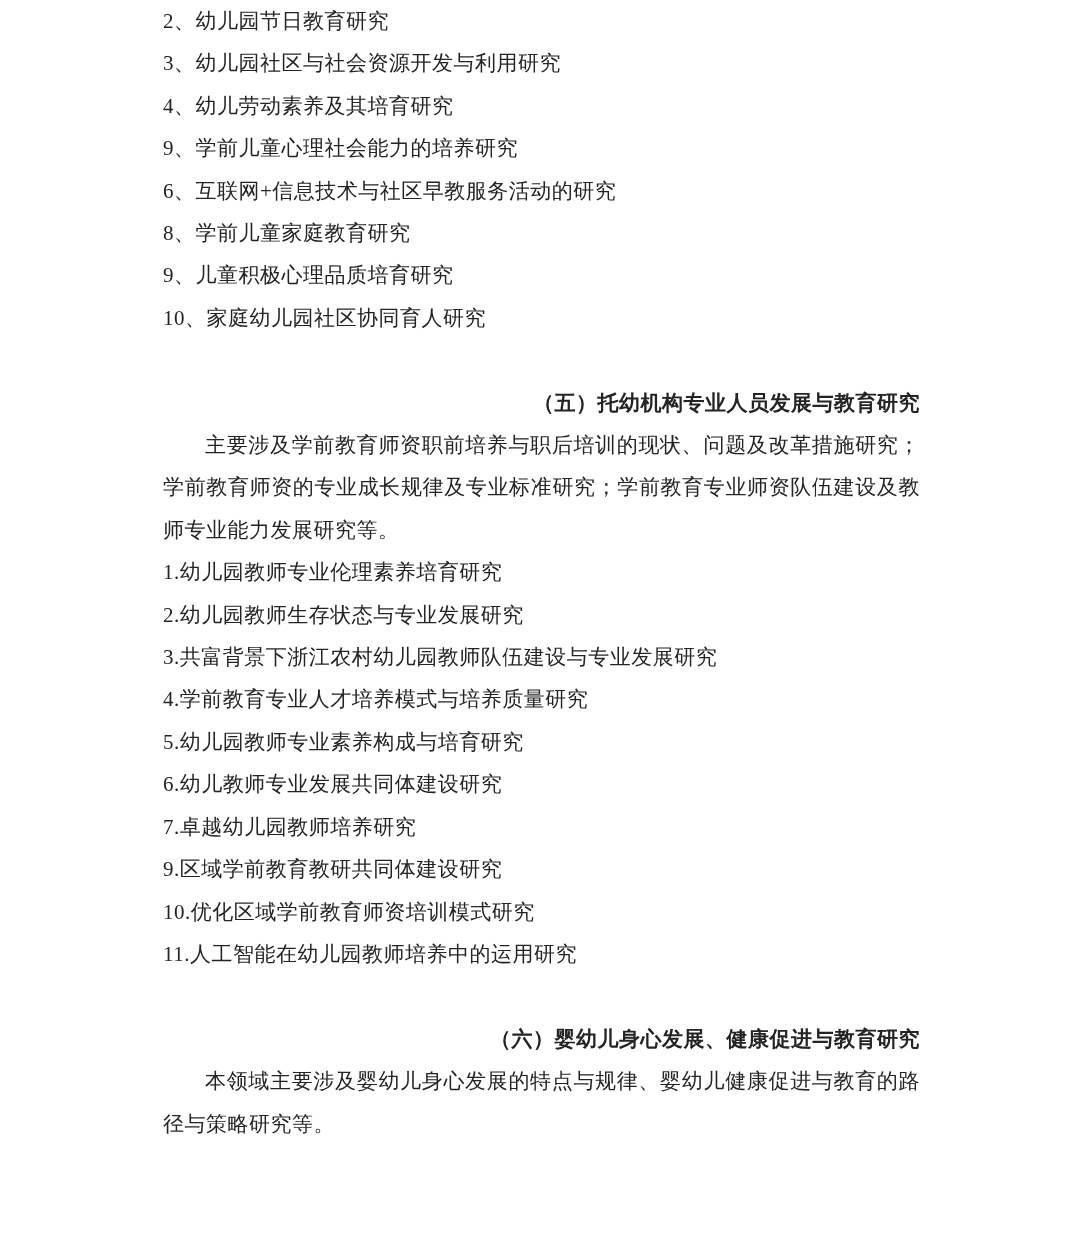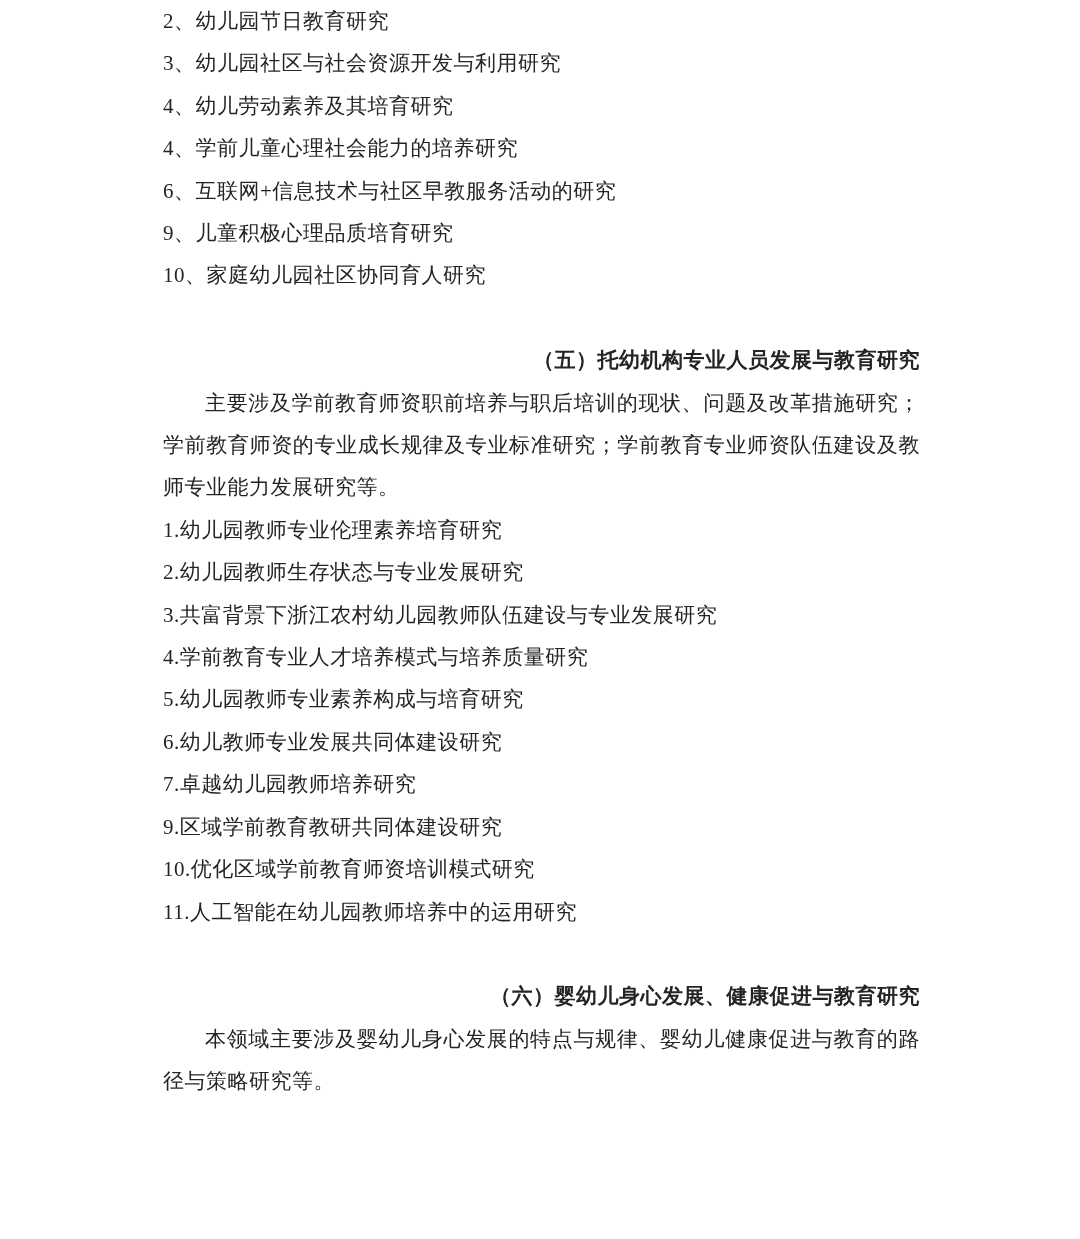--- a/index.html
+++ b/index.html
@@ -50,22 +50,23 @@
 </head>
 <body>
 
 <div class="page">
   <div class="doc">
 
     <div class="doc-list">
       <div class="doc-line">2、幼儿园节日教育研究</div>
       <div class="doc-line">3、幼儿园社区与社会资源开发与利用研究</div>
       <div class="doc-line">4、幼儿劳动素养及其培育研究</div>
-      <div class="doc-line">4、学前儿童心理社会能力的培养研究</div>
+      <div class="doc-line">9、学前儿童心理社会能力的培养研究</div>
       <div class="doc-line">6、互联网+信息技术与社区早教服务活动的研究</div>
+      <div class="doc-line">8、学前儿童家庭教育研究</div>
       <div class="doc-line">9、儿童积极心理品质培育研究</div>
       <div class="doc-line">10、家庭幼儿园社区协同育人研究</div>
     </div>
 
     <div class="spacer-line"></div>
 
     <div class="doc-heading">（五）托幼机构专业人员发展与教育研究</div>
     <div class="doc-para">主要涉及学前教育师资职前培养与职后培训的现状、问题及改革措施研究；学前教育师资的专业成长规律及专业标准研究；学前教育专业师资队伍建设及教师专业能力发展研究等。</div>
 
     <div class="doc-list">

